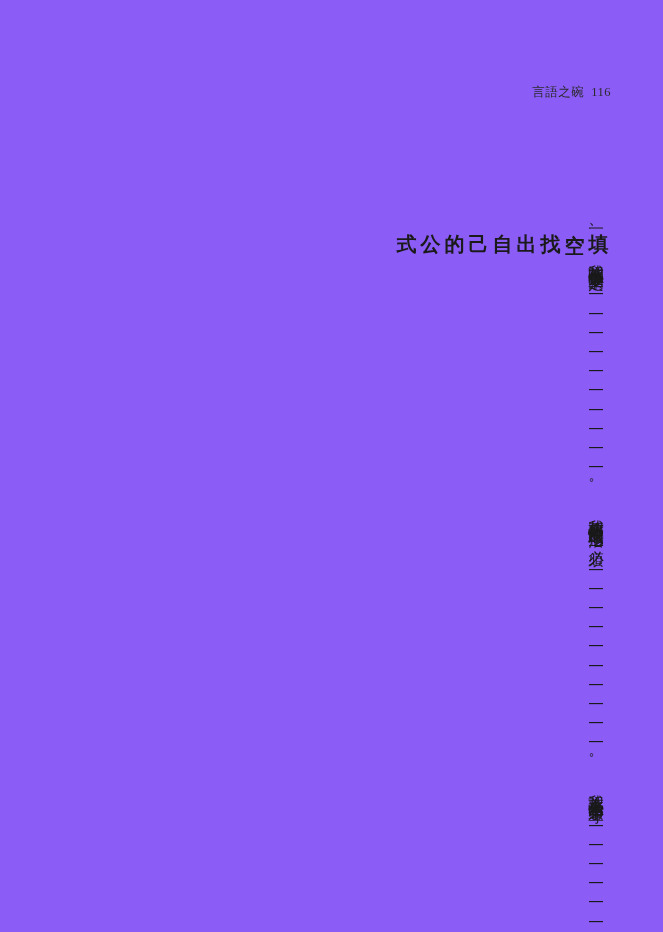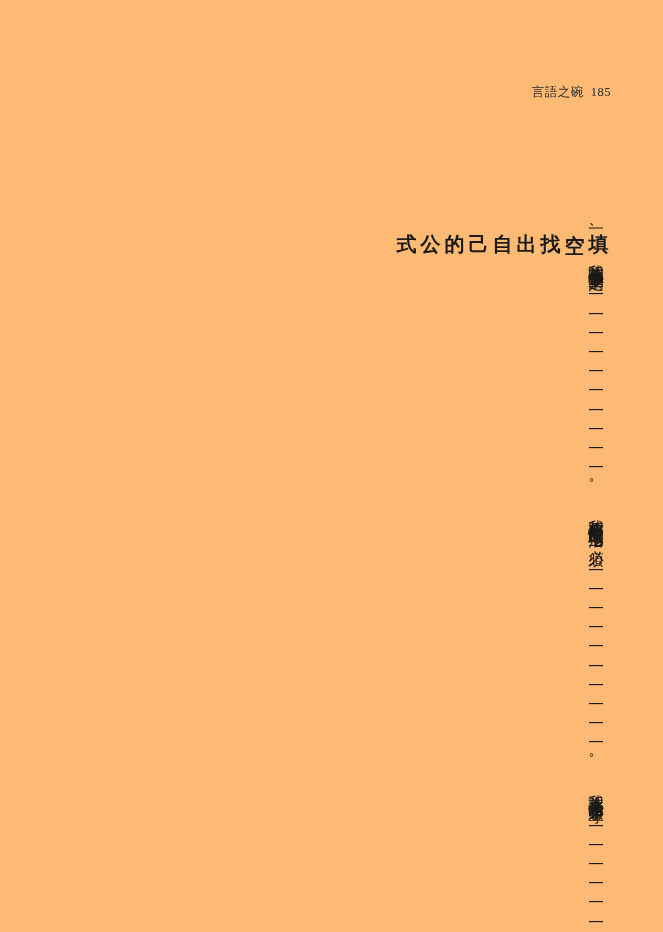--- a/index.html
+++ b/index.html
@@ -13,21 +13,21 @@
     position: relative;
     font-family: "DejaVu Sans", sans-serif;
     color: #1a1a1a;
     overflow: hidden;
   }
 
   
   .page {
     position: absolute;
     inset: 0;
-    background: #fdba74;
+    background: #8b5cf6;
   }
 
   
   .running-head {
     position: absolute;
     top: 84px;
     right: 52px;
     font-size: 12.5px;
     letter-spacing: 0.5px;
     color: #2a2a2a;
@@ -80,21 +80,21 @@
   .col.num { letter-spacing: 1.2px; }
   .gap-med { margin-left: 18px; }
 </style>
 </head>
 <body>
 
 <div class="page">
 
   <div class="running-head">
     <span class="rh-title">言語之碗</span>
-    <span class="rh-page">185</span>
+    <span class="rh-page">116</span>
   </div>
 
   <div class="vtext">
 
     <div class="heading">填空找出自己的公式</div>
 
     <div class="col num gap-med">一、</div>
 
     <div class="col indent-1">我認為關係中最重要的是 ——————————。</div>
     <div class="col indent-1">我相信要有愉快的職場生活，必須 ——————————。</div>

